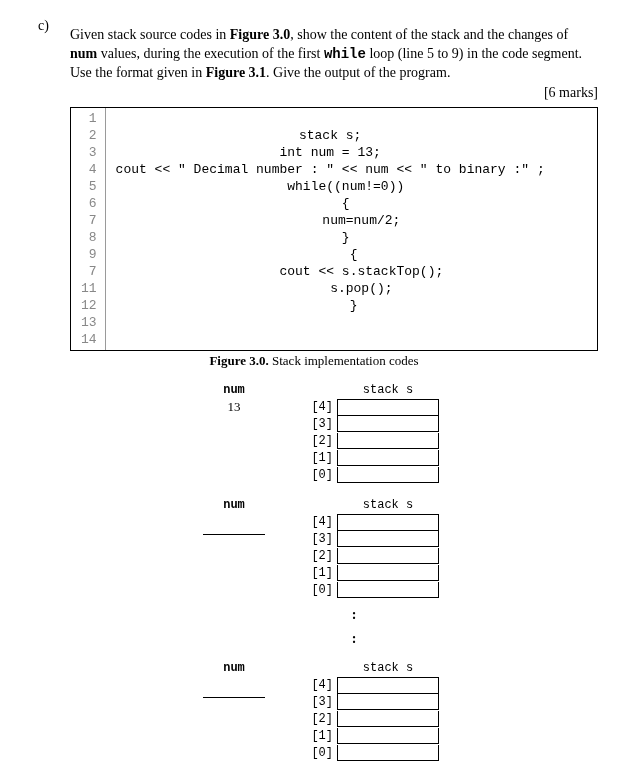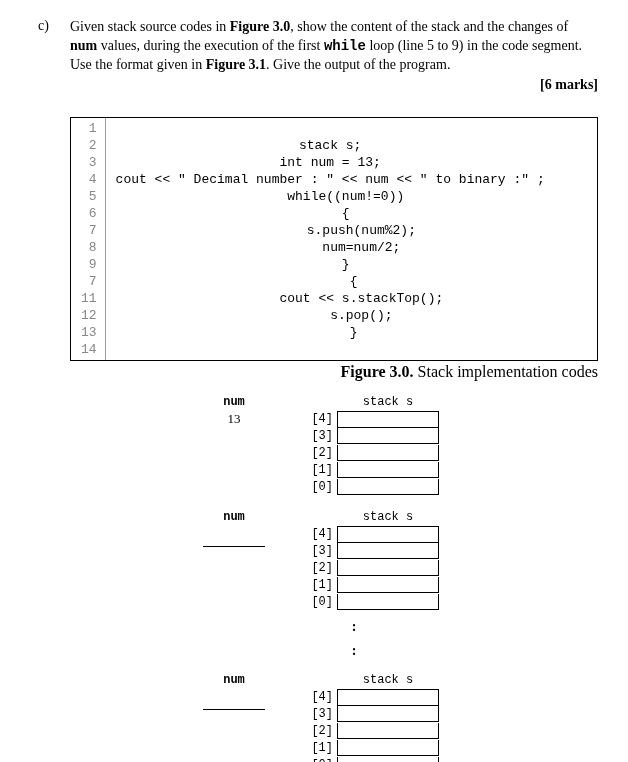--- a/index.html
+++ b/index.html
@@ -10,42 +10,42 @@
     margin: 0;
     padding: 18px 30px 18px 30px;
     width: 628px;
     box-sizing: border-box;
   }
   .question-row {
     display: flex;
     margin-bottom: 2px;
   }
   .q-label { width: 32px; flex-shrink:0; padding-left:8px;}
-  .q-text { flex:1; line-height:1.35; }
-  .marks { text-align:right; font-weight:bold; margin-bottom:24px;}
+  .q-text { flex:1; line-height:1.35;margin-top:8px; }
+  .marks { text-align:right; font-weight:normal; margin-bottom:6px;}
   .code-box {
     border:1px solid #000;
     margin:4px 0 2px 40px;
     display:flex;
     font-family: "Courier New", monospace;
     font-size:13px;
     line-height:1.35;
     background:#fff;
   }
   .lineno-col {
     border-right:1px solid #9a9a9a;
     padding:2px 8px 2px 10px;
     color:#888;
     text-align:right;
   }
   .lineno-col div { height:17px; }
   .code-col { padding:2px 6px 2px 10px; }
   .code-col div { height:17px; white-space:pre;text-align:center; }
   .code-kw { font-weight:normal; }
-  .fig-caption { text-align:right; font-size:16px; margin-top:2px;}
+  .fig-caption { text-align:center; font-size:13px; margin-top:2px;}
   .fig-caption .fb { font-weight:bold;}
   .trace-block { margin:14px 0 0 0; }
   .trace-row { display:flex; justify-content:center; gap:22px; }
   .num-col { width:90px; text-align:center; }
   .num-col .hdr { font-family:"Courier New",monospace; font-weight:bold; font-size:12px; }
   .num-col .val { font-size:13px; margin-top:2px;}
   .num-col .blank-line {
     border-bottom:1px solid #000;
     width:62px;
     height:16px;
@@ -88,21 +88,20 @@
     <div>13</div>
     <div>14</div>
   </div>
   <div class="code-col">
     <div></div>
     <div>stack s;</div>
     <div>int num = 13;</div>
     <div>cout &lt;&lt; " Decimal number : " &lt;&lt; num &lt;&lt; " to binary :" ;</div>
     <div class="code-kw">    while((num!=0))</div>
     <div class="code-kw">    {</div>
-    <div class="code-kw">        s.push(num%2);</div>
     <div class="code-kw">        num=num/2;</div>
     <div class="code-kw">    }</div>
     <div>      {</div>
     <div>        cout &lt;&lt; s.stackTop();</div>
     <div>        s.pop();</div>
     <div>      }</div>
   </div>
 </div>
 <div class="fig-caption">
   <span class="fb">Figure 3.0.</span><span> Stack implementation codes</span>

